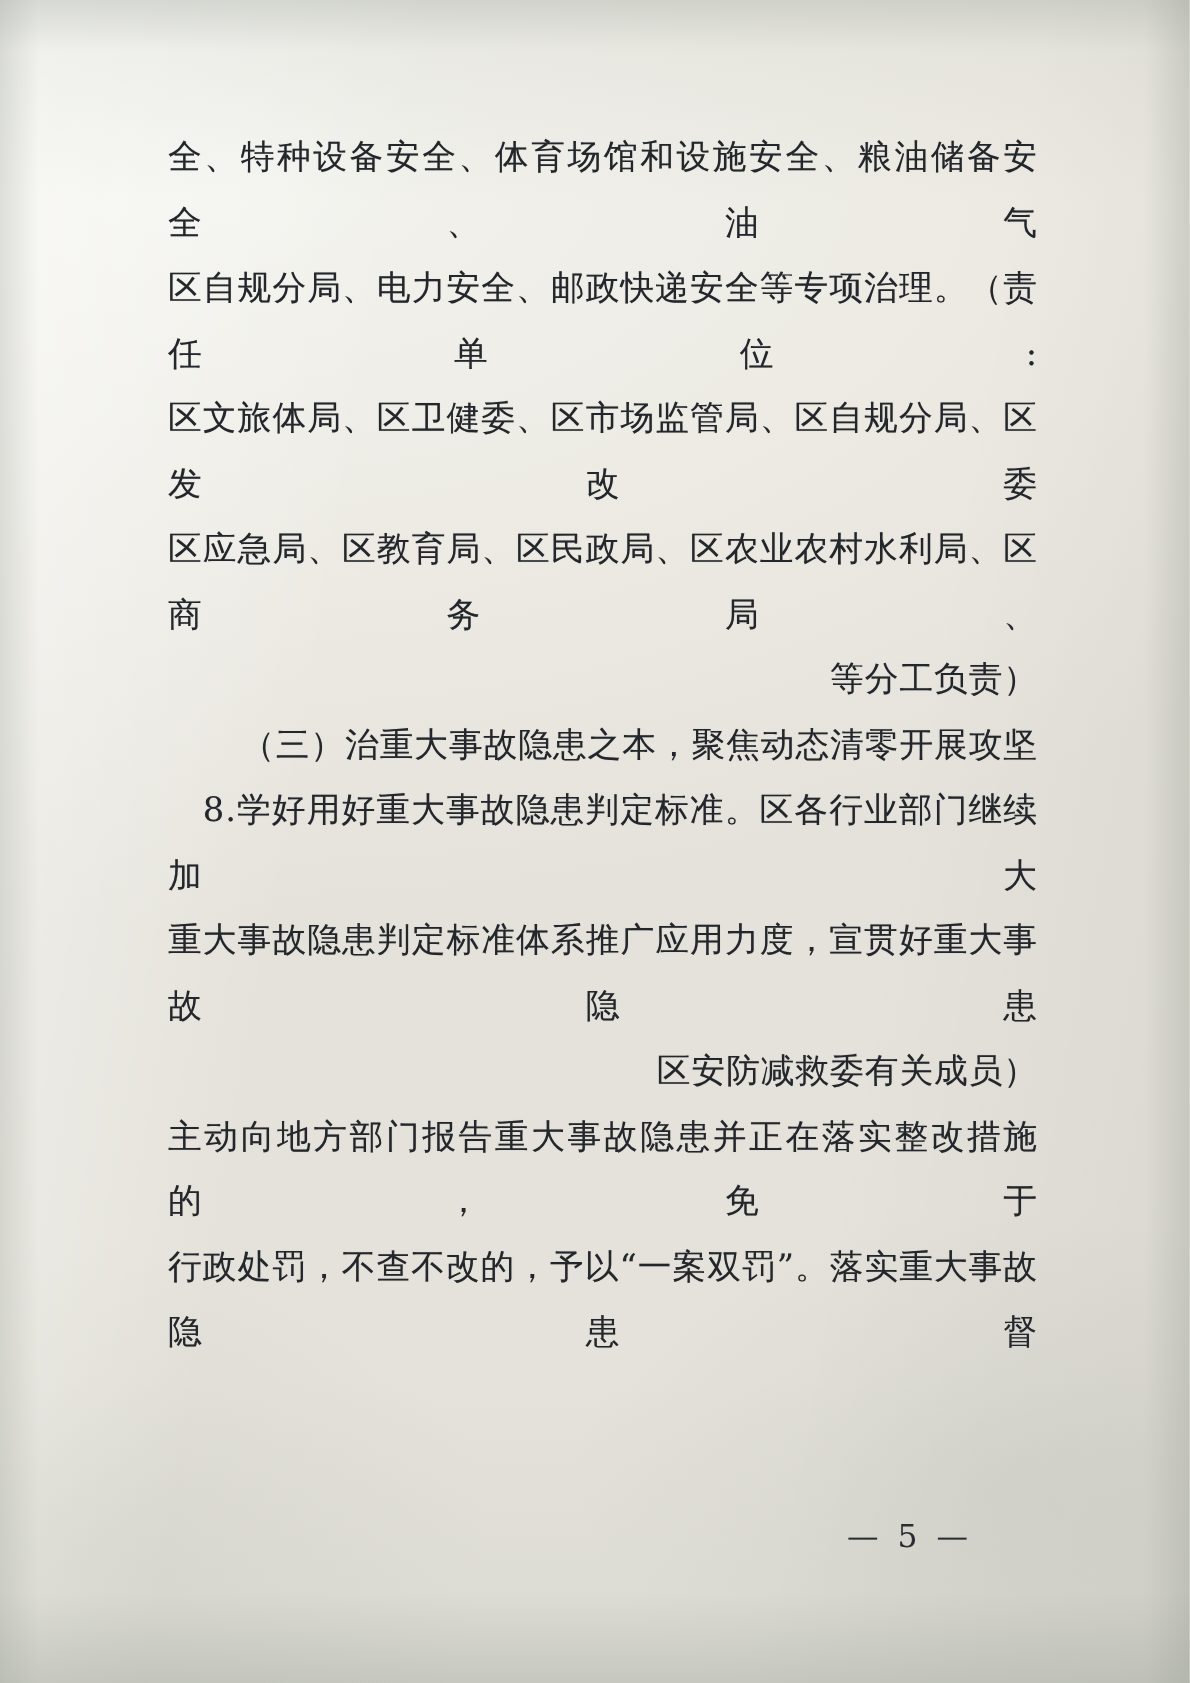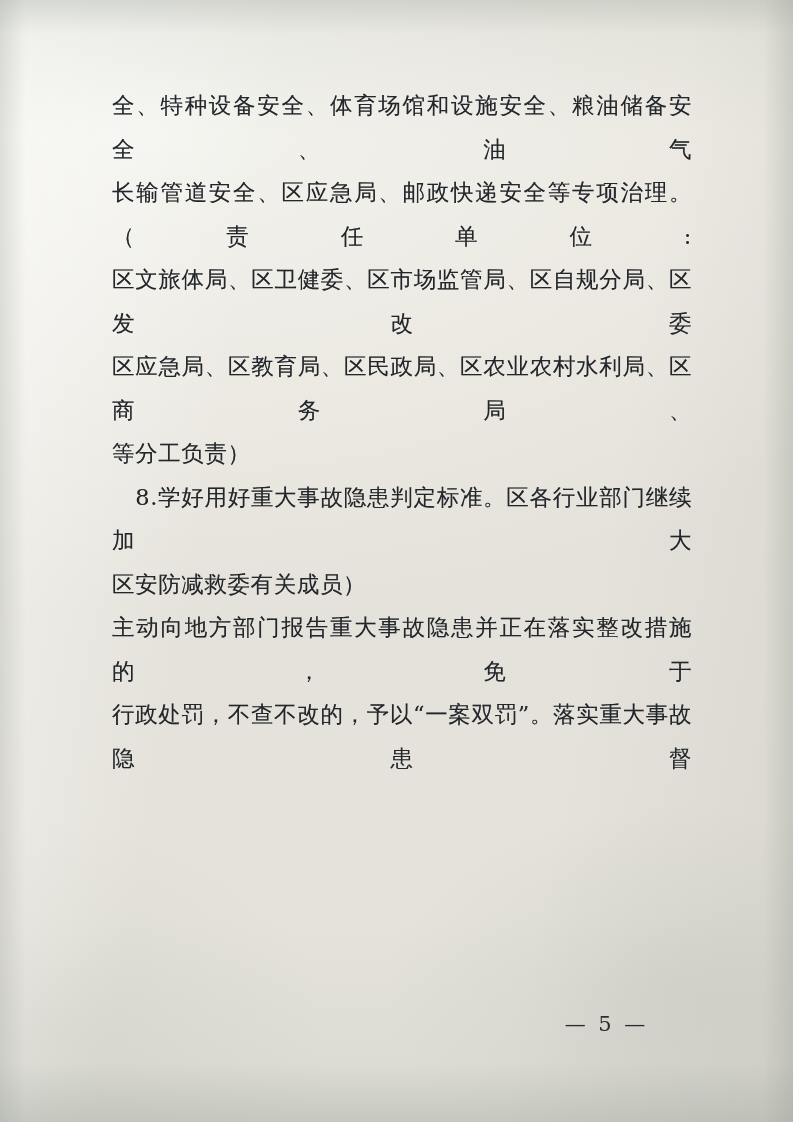--- a/index.html
+++ b/index.html
@@ -55,20 +55,21 @@
   p.line {
     margin: 0;
     font-size: 22.5px;
     line-height: 43.5px;
     color: #23262b;
     letter-spacing: 0.6px;
     white-space: pre;
     font-family: "DejaVu Serif", serif;
     font-weight: 500;
     text-shadow: 0 0 0.5px rgba(40,45,50,0.35);
+    text-align: right;
   }
   p.justified {
     white-space: normal;
     text-align: justify;
     text-align-last: justify;
   }
 
   .footer {
     position: absolute;
     left: 0;
@@ -121,25 +122,27 @@
 
 <div id="page">
 
   <div class="edge-top"></div>
   <div class="edge-left"></div>
   <div class="edge-right"></div>
   <div class="edge-bottom"></div>
 
   <div class="content">
     <p class="line justified">全、特种设备安全、体育场馆和设施安全、粮油储备安全、油气</p>
-    <p class="line justified">长输管道安全、区应急局、邮政快递安全等专项治理。（责任单位:</p>
+    <p class="line justified">区自规分局、电力安全、邮政快递安全等专项治理。（责任单位:</p>
     <p class="line justified">区文旅体局、区卫健委、区市场监管局、区自规分局、区发改委</p>
     <p class="line justified">区应急局、区教育局、区民政局、区农业农村水利局、区商务局、</p>
     <p class="line">等分工负责）</p>
+    <p class="line">　（三）治重大事故隐患之本，聚焦动态清零开展攻坚</p>
     <p class="line justified">　8.学好用好重大事故隐患判定标准。区各行业部门继续加大</p>
+    <p class="line justified">重大事故隐患判定标准体系推广应用力度，宣贯好重大事故隐患</p>
     <p class="line">区安防减救委有关成员）</p>
     <p class="line justified">主动向地方部门报告重大事故隐患并正在落实整改措施的，免于</p>
     <p class="line justified">行政处罚，不查不改的，予以“一案双罚”。落实重大事故隐患督</p>
 
   </div>
 
   <div class="footer">
     <span class="pagenum">— 5 —</span>
   </div>
 

